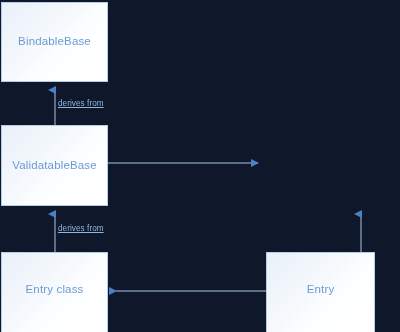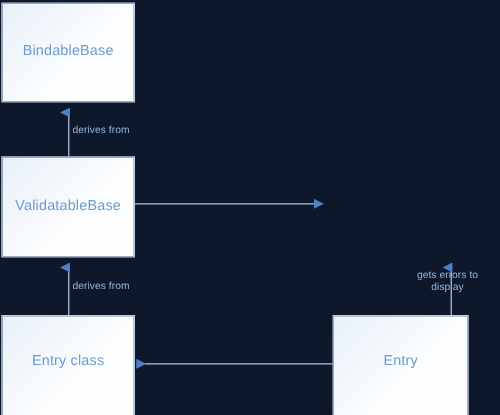--- a/index.html
+++ b/index.html
@@ -48,20 +48,21 @@
   }
   .edge-label {
     position: absolute;
     color: #8fb6de;
     font-family: "Liberation Sans", sans-serif;
     font-size: 8.2px;
     line-height: 10px;
     letter-spacing: 0.05px;
     white-space: nowrap;
     user-select: none;
+    text-decoration: underline;
   }
   .edge-label.two-line {
     white-space: normal;
     text-align: center;
   }
 </style>
 </head>
 <body>
 
 <div id="diagram-canvas">
@@ -105,19 +106,15 @@
 
   <div class="node-box" style="left:266px; top:252px; width:109px; height:82px;">
     <span class="node-label" style="margin-top:-6px;">Entry</span>
   </div>
 
   <div class="edge-label" style="left:58px; top:99px;">derives from</div>
 
 
   <div class="edge-label" style="left:58px; top:224px;">derives from</div>
 
-  <div class="edge-label two-line" style="left:326px; top:215px; width:64px;">
-    <span>gets errors to</span><br>
-    <span>display</span>
-  </div>
 
 
 </div>
 
 </body></html>

